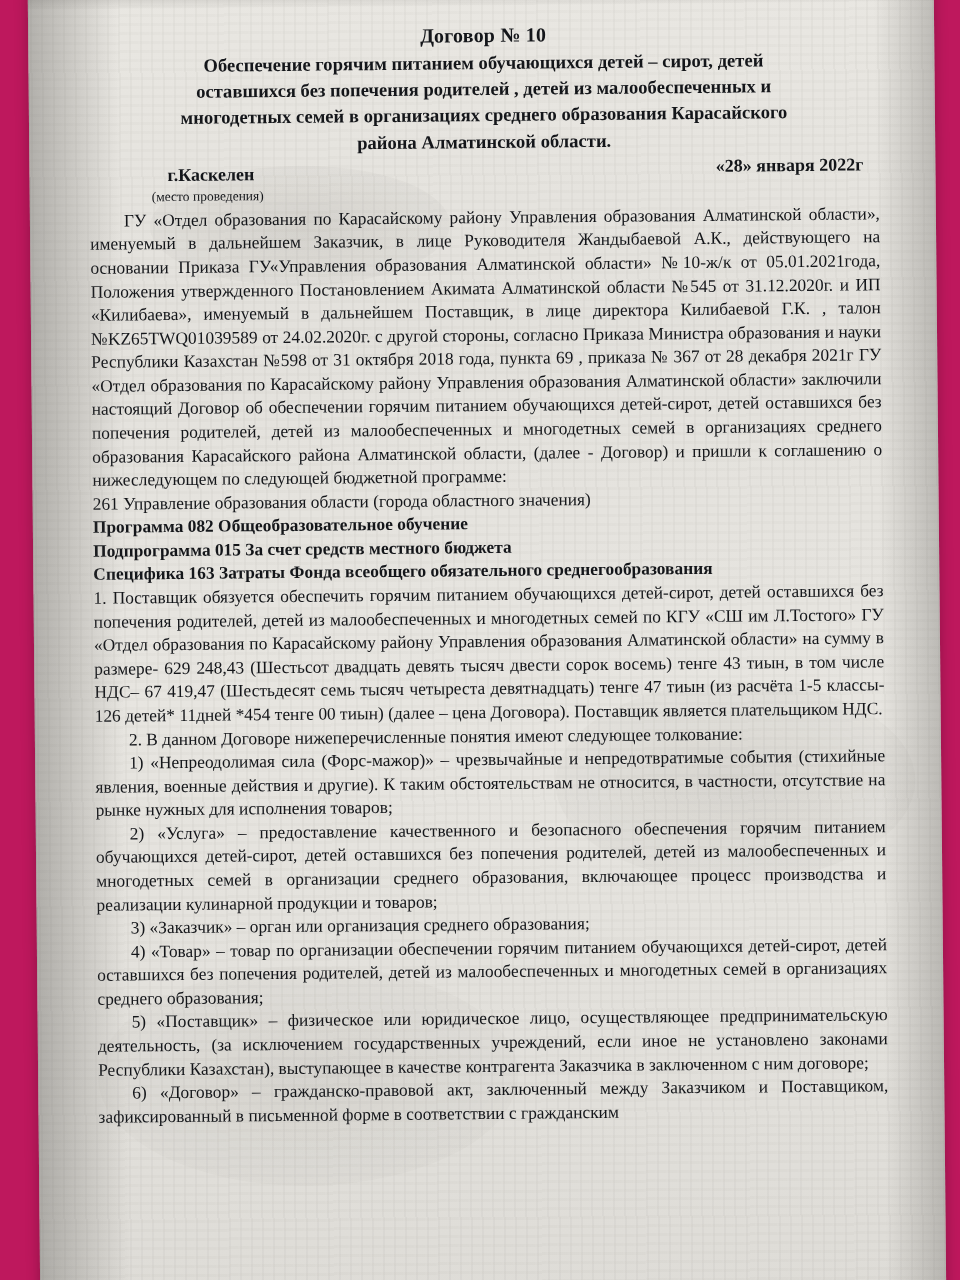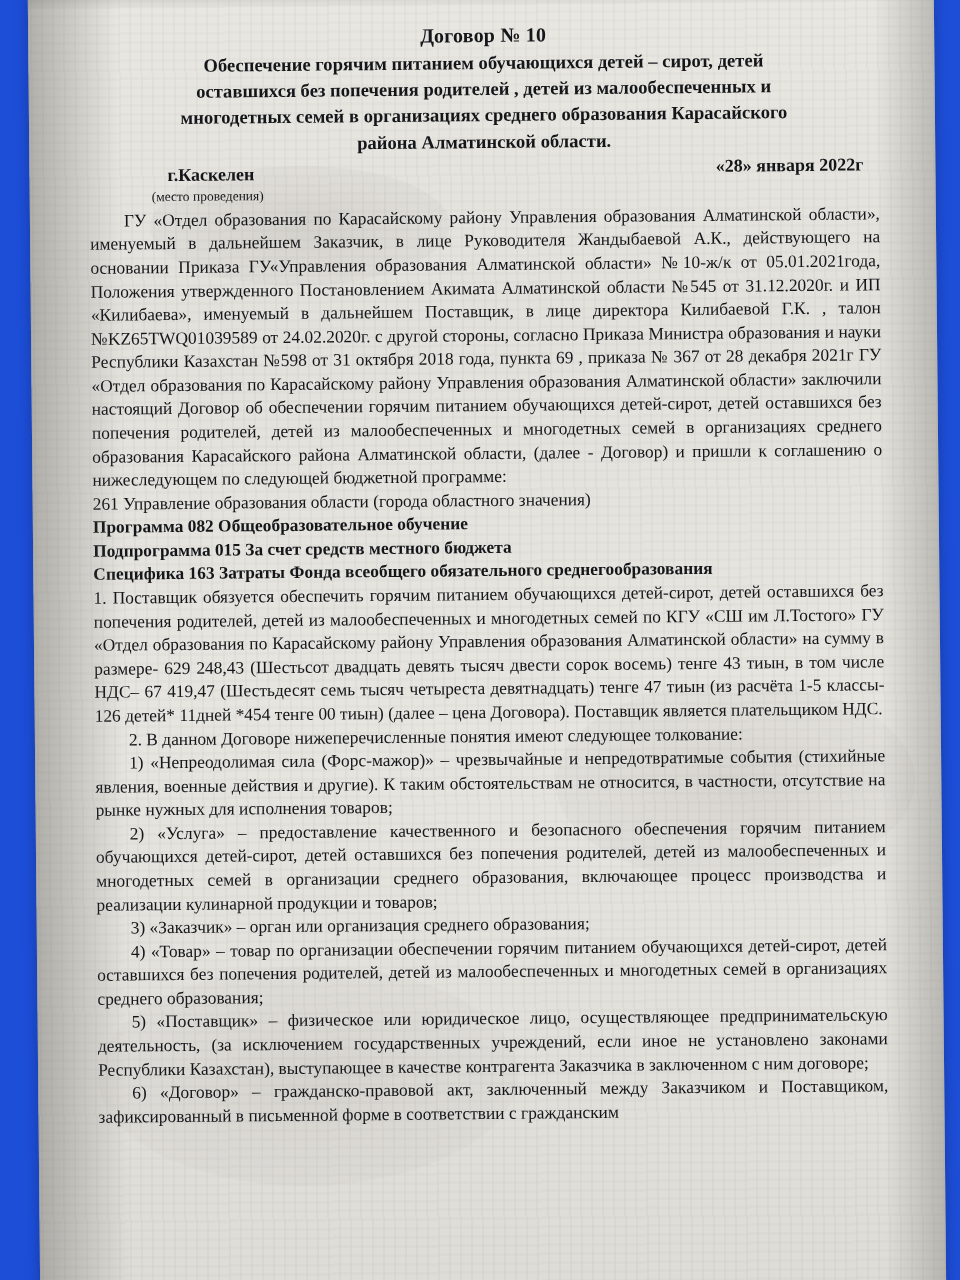--- a/index.html
+++ b/index.html
@@ -10,21 +10,21 @@
     width: 960px;
     height: 1280px;
     background: #b9b7b2;
     font-family: "Liberation Serif", serif;
     overflow: hidden;
   }
   .page {
     position: relative;
     width: 960px;
     height: 1280px;
-    background: #1d4ed8;
+    background: #be185d;
     overflow: hidden;
   }
   
   .sheet {
     position: absolute;
     left: 34px;
     top: -16px;
     width: 906px;
     height: 1320px;
     background:

